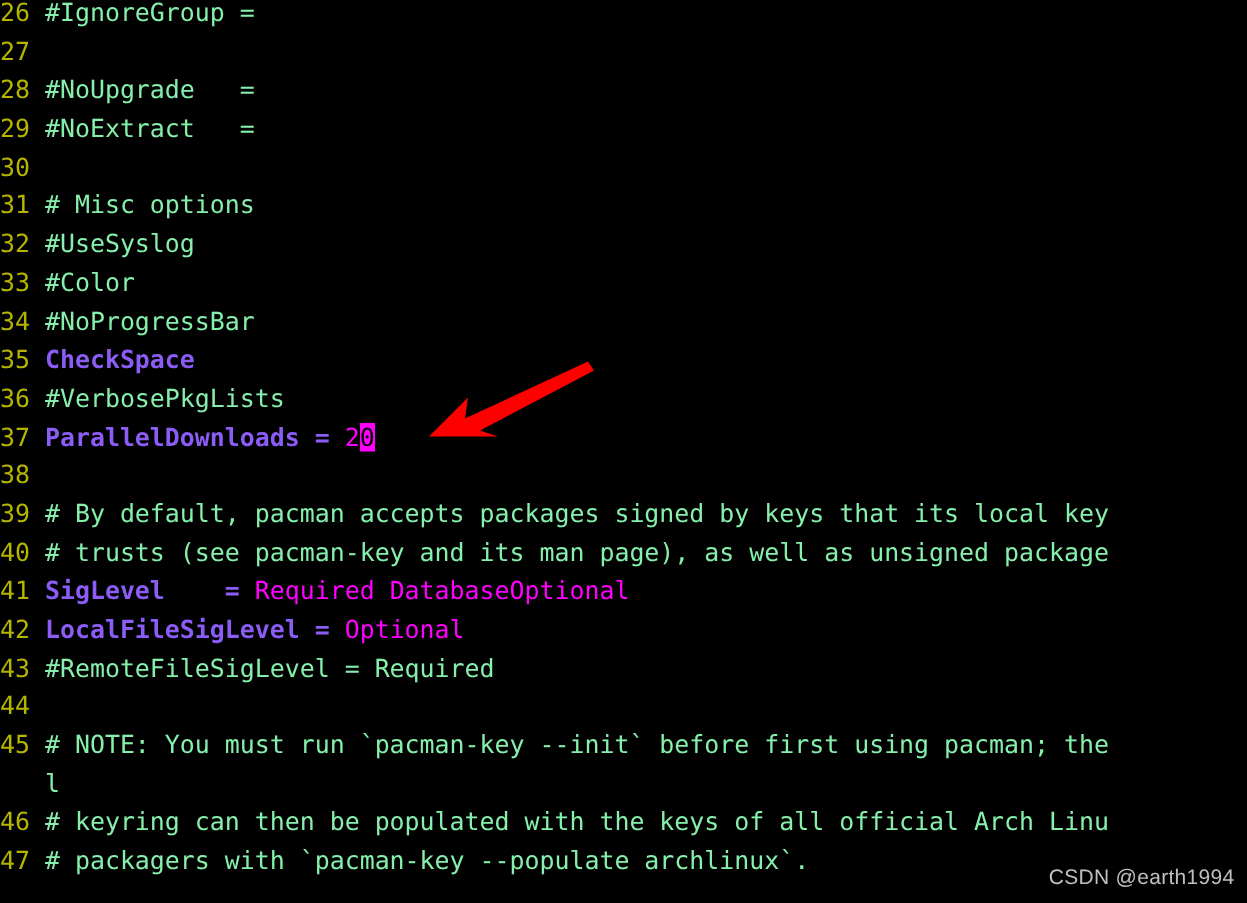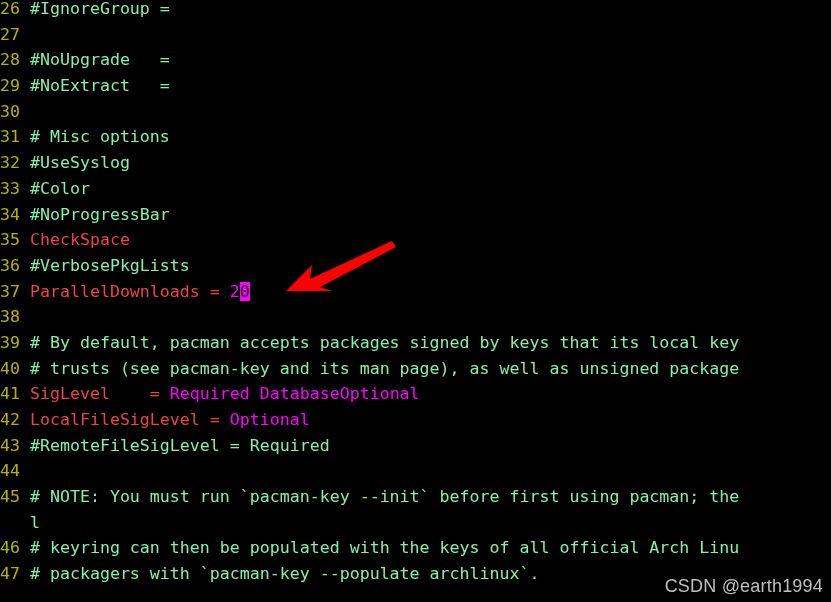--- a/index.html
+++ b/index.html
@@ -44,21 +44,21 @@
   .lnum {
     color: #b5b500;
     display: inline-block;
     width: 2ch;
     text-align: right;
   }
   .gap { color: #000; }
 
   
   .c-comment  { color: #86efac; }   
-  .c-key      { color: #ef4444; }   
+  .c-key      { color: #8b5cf6; font-weight: bold; }   
   .c-value    { color: #ff00ff; }   
   .c-plain    { color: #d8d8d8; }
 
   .cursor {
     background: #ff00ff;
     color: #000000;
   }
 
   
   #arrow {
@@ -70,21 +70,21 @@
     pointer-events: none;
   }
 
   
   #watermark {
     position: absolute;
     right: 8px;
     top: 576px;
     color: #d0d0d0;
     font-family: "Liberation Sans", sans-serif;
-    font-size: 18px;
+    font-size: 14px;
     letter-spacing: 0.2px;
     opacity: 0.92;
   }
 
   
   #statusline {
     position: absolute;
     left: 0;
     bottom: -9px;
     width: 831px;

